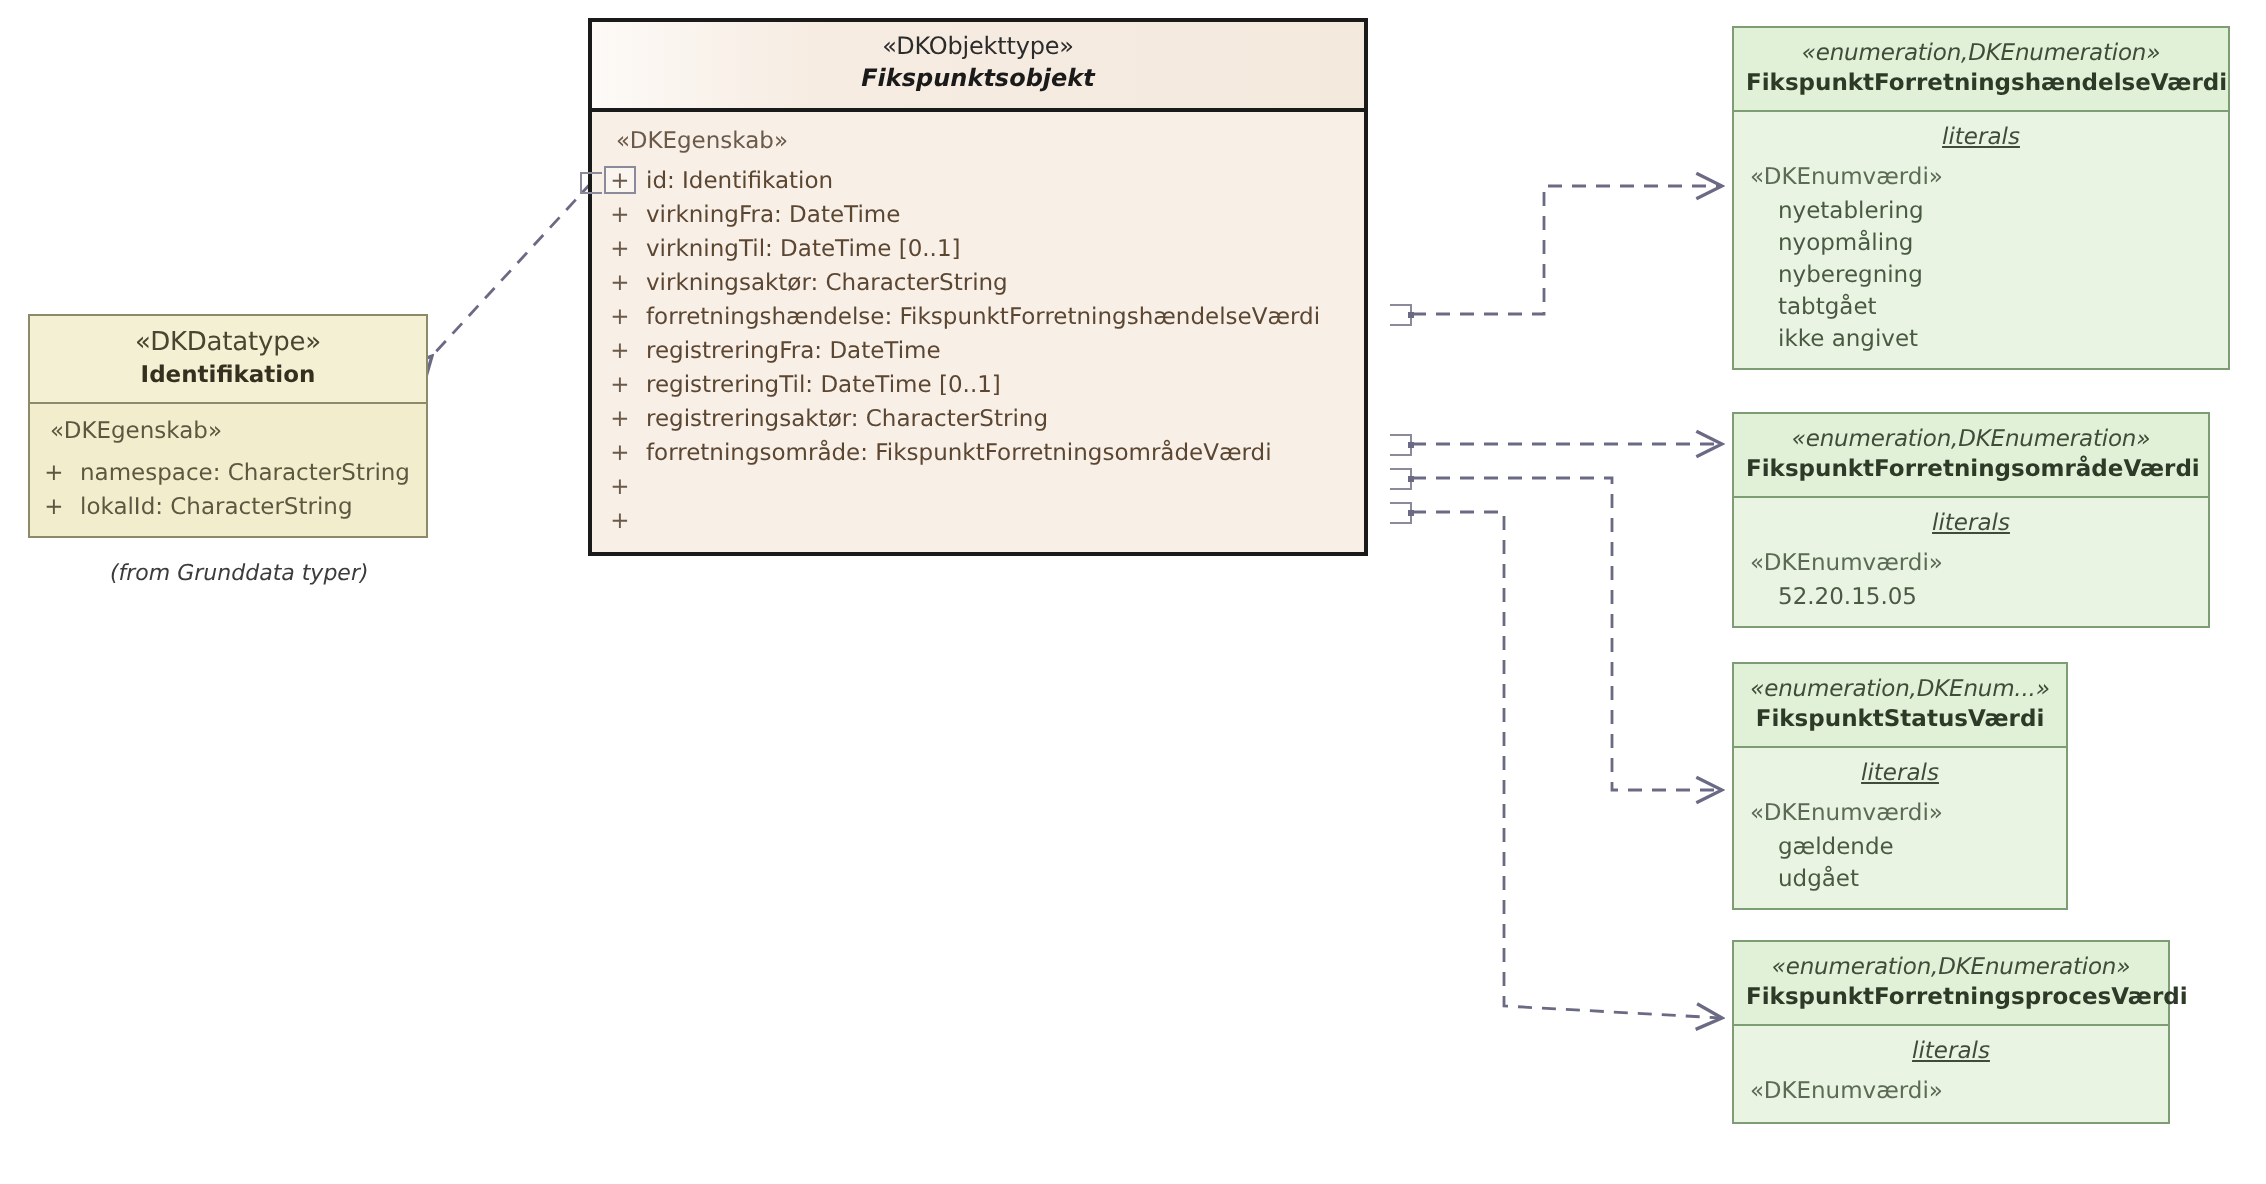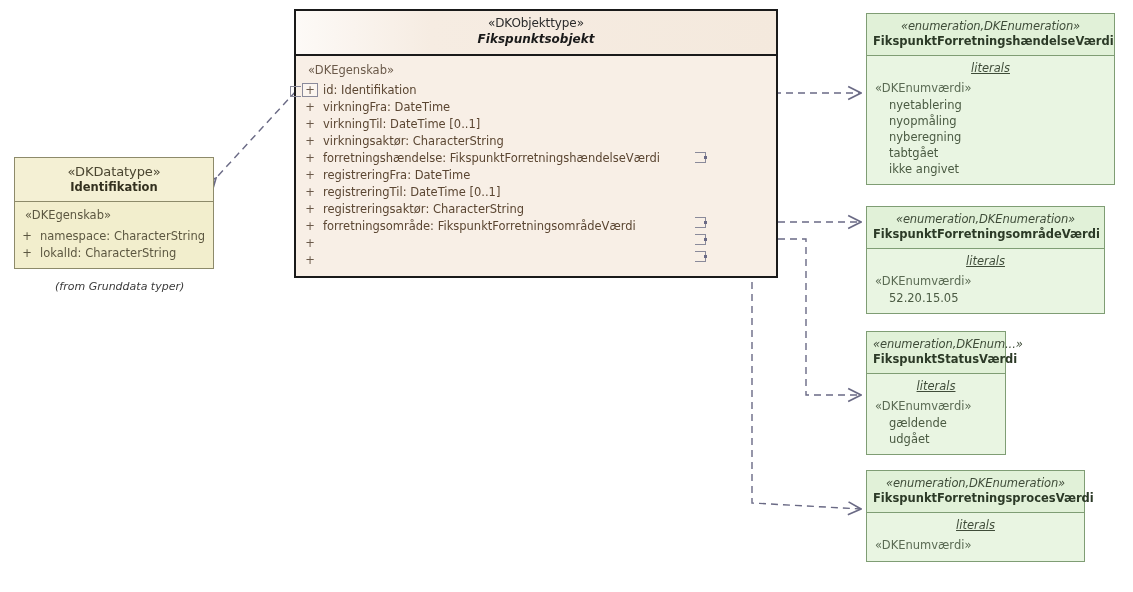--- a/index.html
+++ b/index.html
@@ -236,21 +236,21 @@
 
     <g>
       <path d="M 706 239 L 806 239 L 806 395 L 861 395" fill="none" stroke="#6a6a85" stroke-width="1.4" stroke-dasharray="7,5" marker-end="url(#open-arrow)"></path>
     </g>
 
     <g>
       <path d="M 706 256 L 752 256 L 752 503 L 861 509" fill="none" stroke="#6a6a85" stroke-width="1.4" stroke-dasharray="7,5" marker-end="url(#open-arrow)"></path>
     </g>
   </svg>
 
-  <div class="uml-node cls-objekttype" style="left:294px; top:9px; width:484px;">
+  <div class="uml-node cls-objekttype" style="left:294px; top:9px; width:390px;">
 
     <div class="node-header">
       <div class="node-stereo">«DKObjekttype»</div>
       <div class="node-title">Fikspunktsobjekt</div>
     </div>
     <div class="node-divider"></div>
 
     <div class="node-body">
       <div class="attr-group-label">«DKEgenskab»</div>
 
@@ -358,21 +358,21 @@
       <div class="node-title">FikspunktForretningsområdeVærdi</div>
     </div>
     <div class="node-divider"></div>
     <div class="node-body">
       <div class="enum-literals-label">literals</div>
       <div class="enum-stereo-row">«DKEnumværdi»</div>
       <div class="enum-literal-row">52.20.15.05</div>
     </div>
   </div>
 
-  <div class="uml-node cls-enum" style="left:866px; top:331px; width:140px;">
+  <div class="uml-node cls-enum" style="left:866px; top:331px; width:168px;">
     <div class="node-header">
       <div class="node-stereo">«enumeration,DKEnum...»</div>
       <div class="node-title">FikspunktStatusVærdi</div>
     </div>
     <div class="node-divider"></div>
     <div class="node-body">
       <div class="enum-literals-label">literals</div>
       <div class="enum-stereo-row">«DKEnumværdi»</div>
       <div class="enum-literal-row">gældende</div>
       <div class="enum-literal-row">udgået</div>

